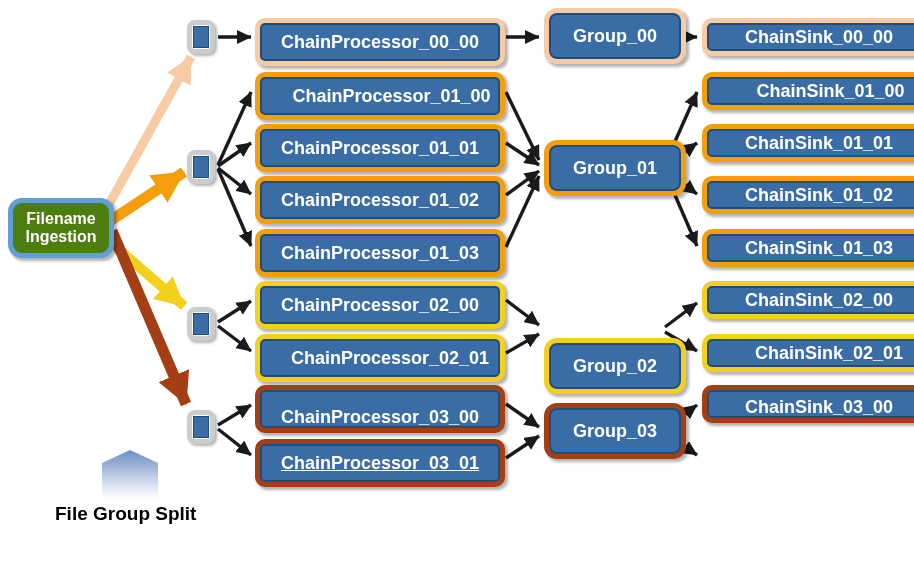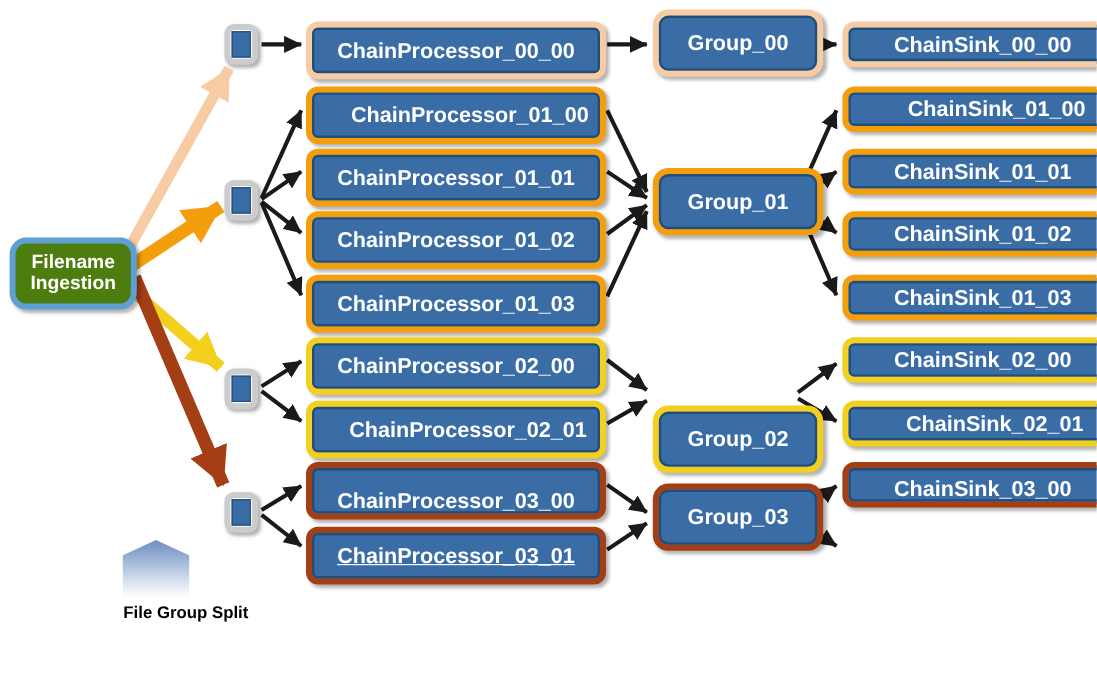--- a/index.html
+++ b/index.html
@@ -38,22 +38,22 @@
     font-weight:bold;font-size:16px;line-height:1.15;text-align:center;
     display:flex;align-items:center;justify-content:center;padding:0 5px;
     box-shadow:2.5px 2.5px 3px rgba(0,0,0,.30);
   }
   .legend-shape{
     position:absolute;left:102px;top:450px;width:56px;height:48px;
     clip-path:polygon(50% 0, 100% 27%, 100% 100%, 0 100%, 0 27%);
     background:linear-gradient(180deg,#6E8EC3 0%,#9FB4D6 35%,#DDE5F2 75%,#FDFEFF 100%);
   }
   .legend-label{
-    position:absolute;left:55px;top:501px;width:152px;text-align:right;
-    color:#000000;font-weight:bold;font-size:14px;line-height:1.35;
+    position:absolute;left:55px;top:501px;width:152px;text-align:left;
+    color:#000000;font-weight:bold;font-size:19px;line-height:1.35;
   }
 </style>
 </head>
 <body>
 
 <div class="canvas">
 
   <svg class="arrows" viewBox="0 0 914 562">
     <defs>
       <marker id="mk-black" markerUnits="strokeWidth" markerWidth="4.6" markerHeight="4.2" refX="4.2" refY="2.1" orient="auto">

